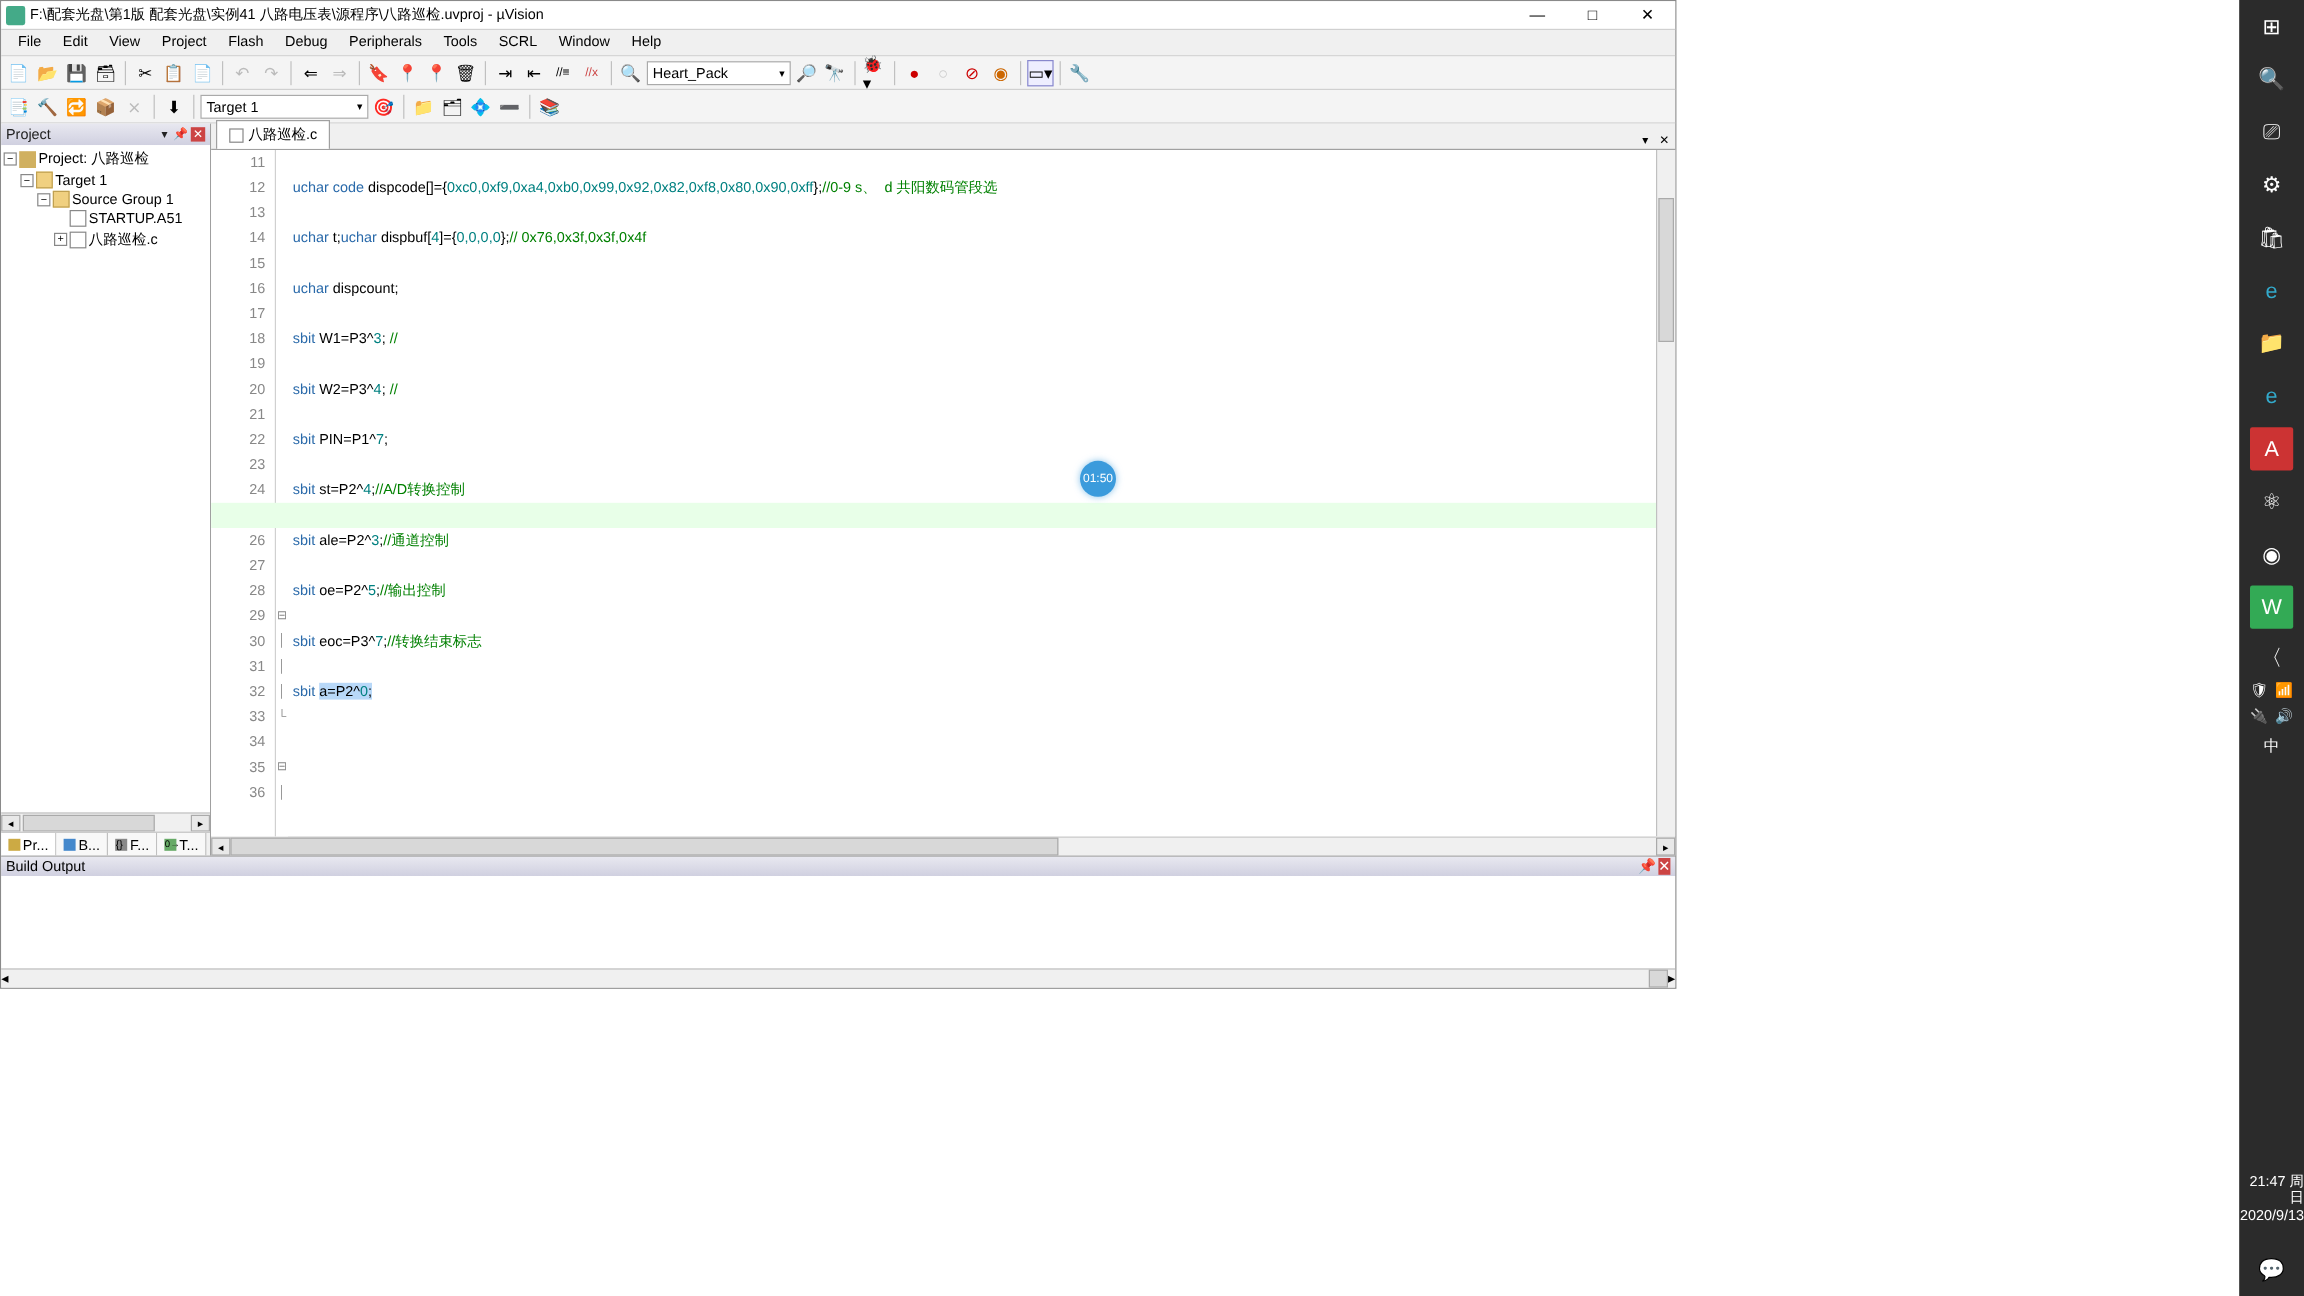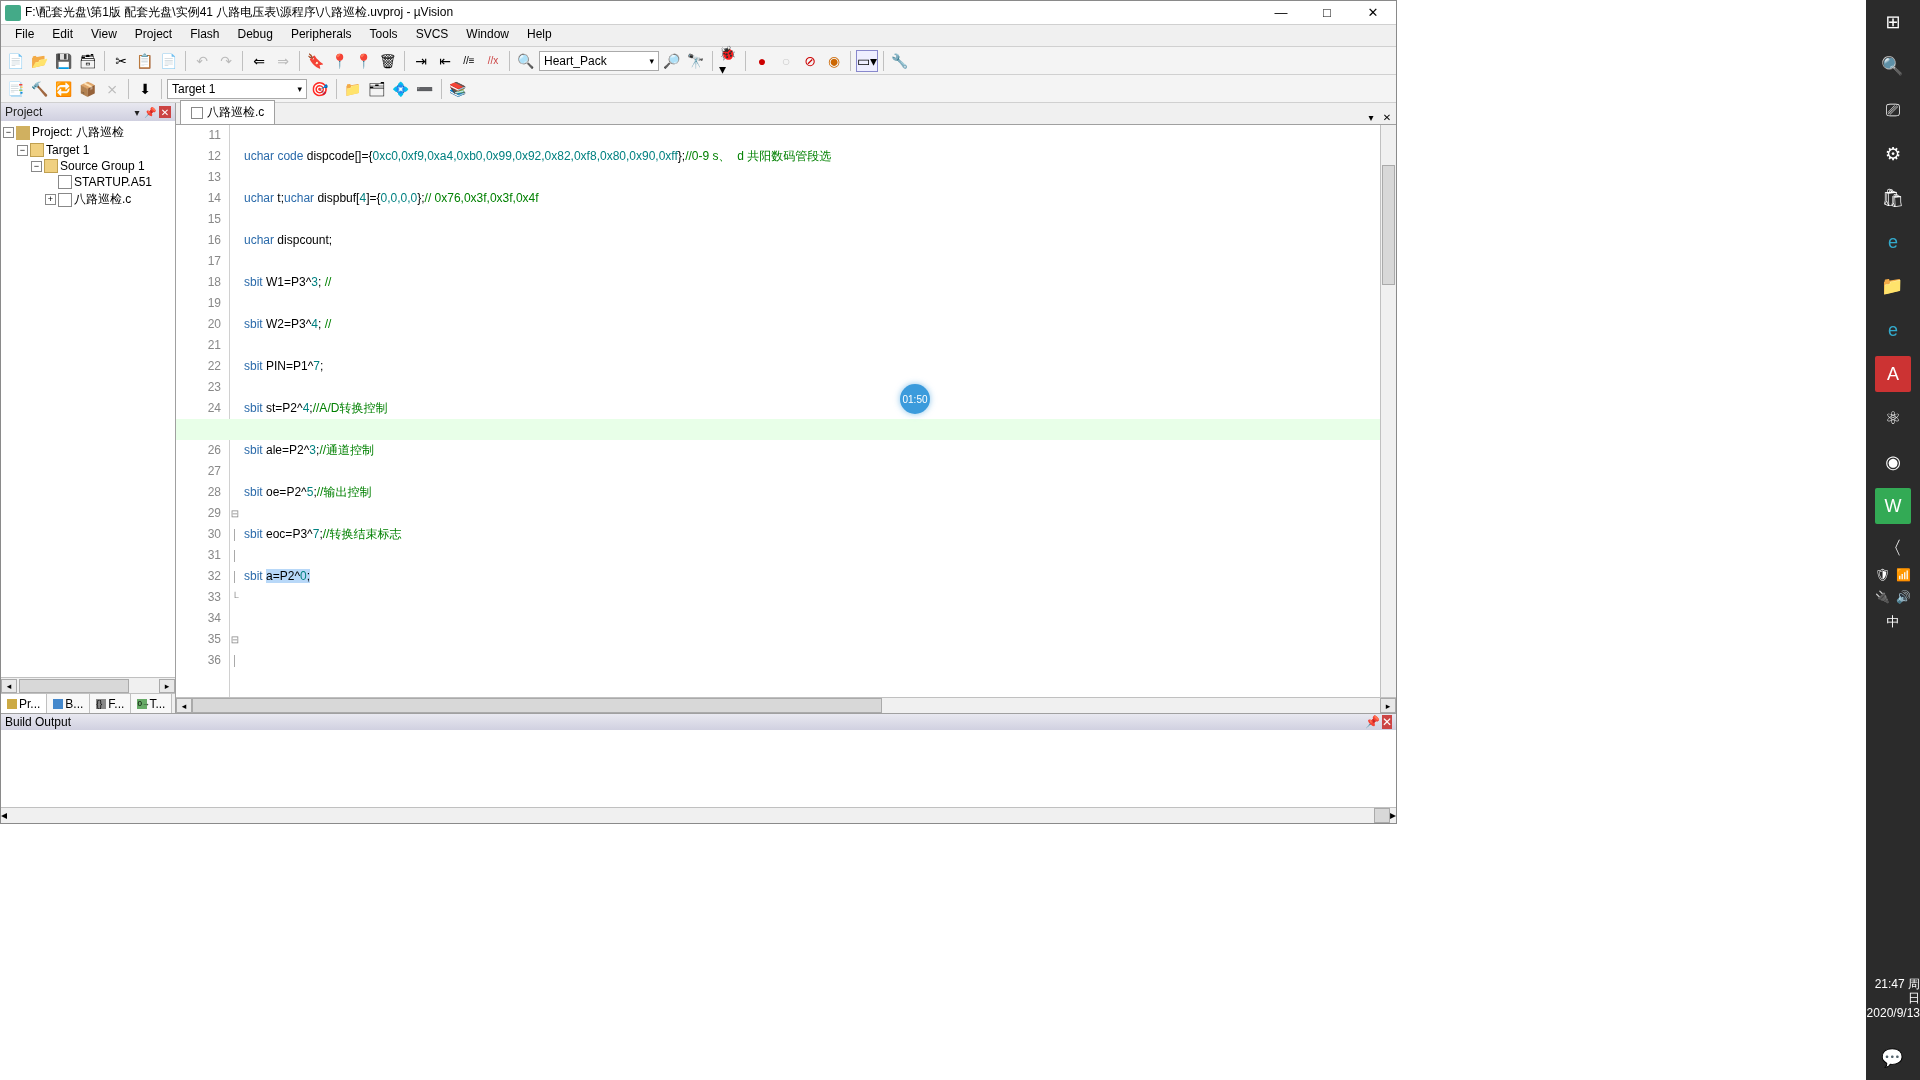--- a/index.html
+++ b/index.html
@@ -97,21 +97,21 @@
 
   <div class="menubar">
     <span class="mi">File</span>
     <span class="mi">Edit</span>
     <span class="mi">View</span>
     <span class="mi">Project</span>
     <span class="mi">Flash</span>
     <span class="mi">Debug</span>
     <span class="mi">Peripherals</span>
     <span class="mi">Tools</span>
-    <span class="mi">SVCS</span>
+    <span class="mi">SCRL</span>
     <span class="mi">Window</span>
     <span class="mi">Help</span>
   </div>
 
   <div class="toolbar">
     <div class="tbtn">📄</div>
     <div class="tbtn">📂</div>
     <div class="tbtn">💾</div>
     <div class="tbtn">🗃</div>
     <span class="tsep"></span>

